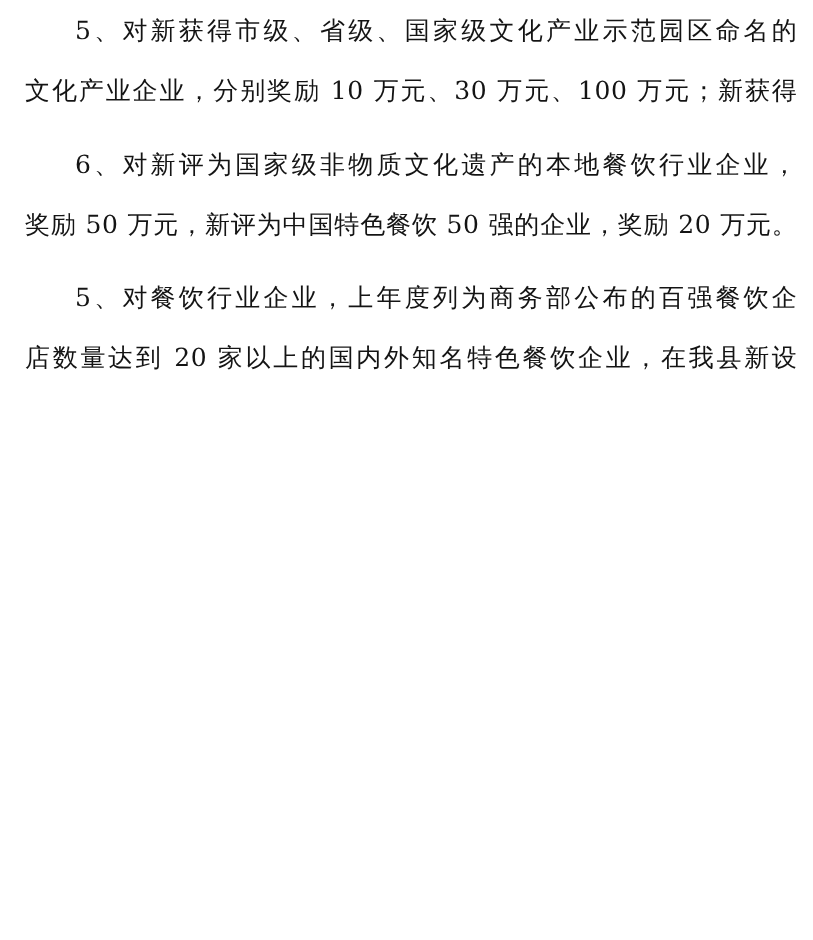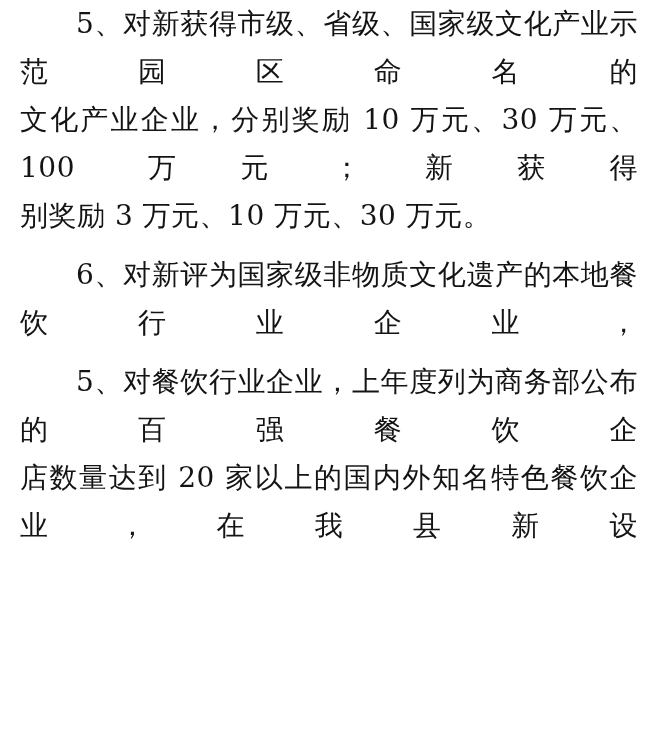--- a/index.html
+++ b/index.html
@@ -9,21 +9,21 @@
   }
   .page {
     position: relative;
     box-sizing: border-box;
     width: 650px;
     height: 752px;
     background: #ffffff;
     padding: 0 12px 0 20px;
     overflow: hidden;
     font-family: "DejaVu Serif", "Liberation Serif", serif;
-    font-size: 28px;
+    font-size: 20px;
     color: #141414;
   }
   .para {
     margin: 0 0 11px 0;
     padding: 0;
   }
   .ln {
     display: block;
     line-height: 48px;
     letter-spacing: 0.5px;
@@ -44,25 +44,25 @@
   }
 </style>
 </head>
 <body>
 
 <div class="page">
 
   <p class="para">
     <span class="ln fill first">5、对新获得市级、省级、国家级文化产业示范园区命名的</span>
     <span class="ln fill">文化产业企业，分别奖励 10 万元、30 万元、100 万元；新获得</span>
-    <span class="ln last">别奖励 3 万元、10 万元、30 万元。</span>
   </p>
 
   <p class="para">
     <span class="ln fill first">6、对新评为国家级非物质文化遗产的本地餐饮行业企业，</span>
+    <span class="ln fill">奖励 50 万元，新评为中国特色餐饮 50 强的企业，奖励 20 万元。</span>
   </p>
 
   <p class="para">
     <span class="ln fill first">5、对餐饮行业企业，上年度列为商务部公布的百强餐饮企</span>
     <span class="ln fill">店数量达到 20 家以上的国内外知名特色餐饮企业，在我县新设</span>
 
   </p>
 
 </div>
 

